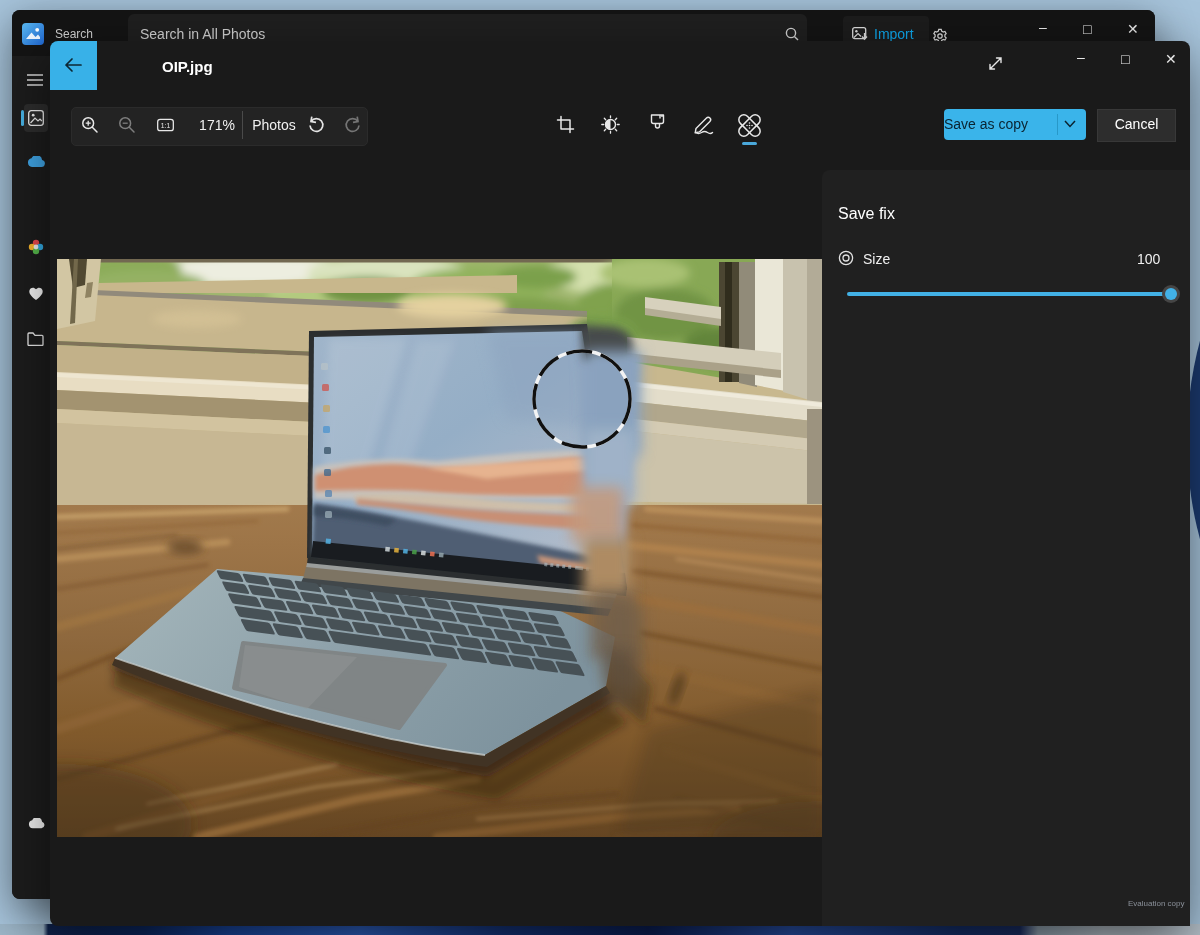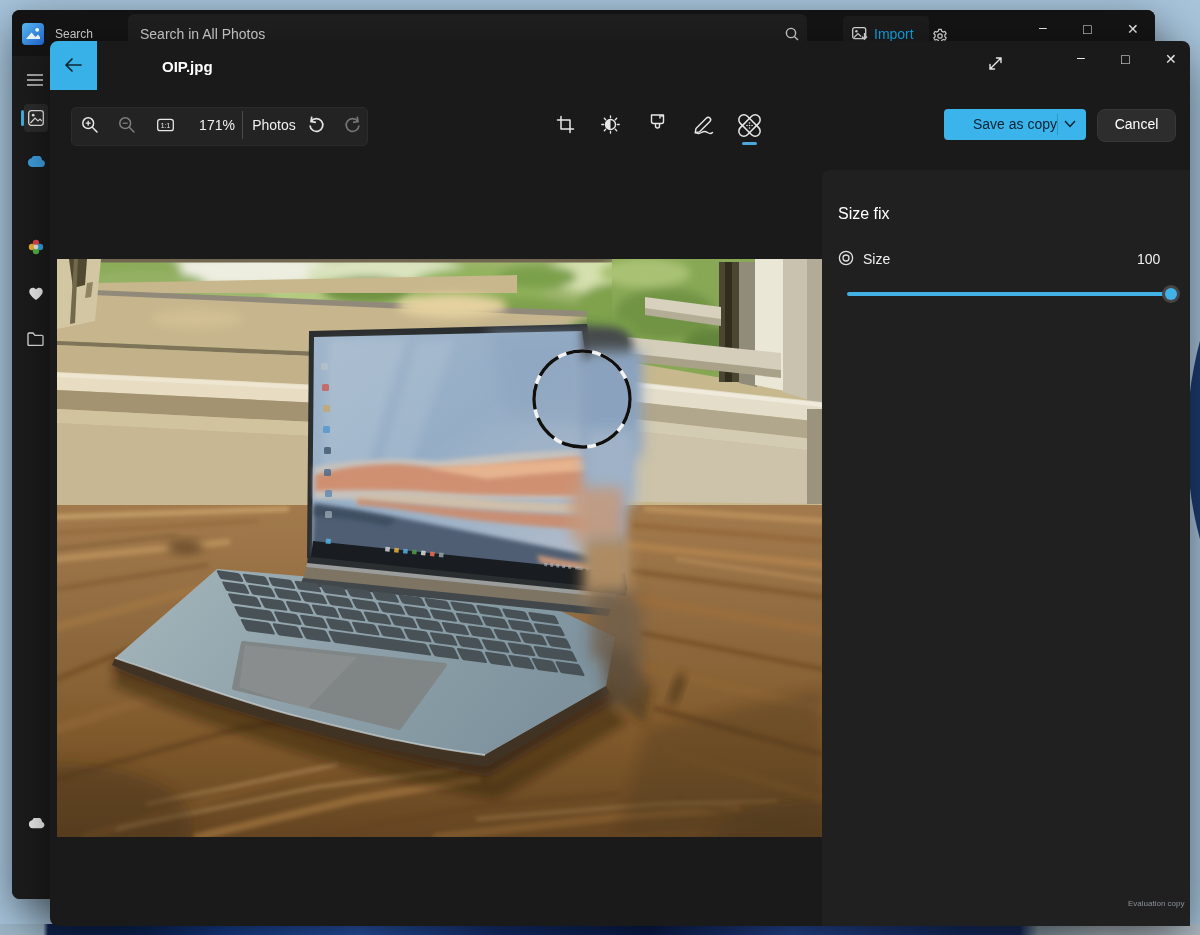--- a/index.html
+++ b/index.html
@@ -15,21 +15,21 @@
   #bgbar{position:absolute;left:0;top:0;width:100%;height:46px;background:#141414;border-radius:8px 8px 0 0;}
   #sidebar{position:absolute;left:0;top:46px;width:36px;height:843px;background:#1c1c1c;border-radius:0 0 0 8px;}
   .wbtn{position:absolute;color:#e8e8e8;font-size:14px;}
   
   #editor{position:absolute;left:50px;top:41px;width:1140px;height:885px;
     background:#1a1a1a;border-radius:8px;box-shadow:0 16px 50px rgba(0,0,0,.5);}
   #backbtn{position:absolute;left:0;top:0;width:47px;height:49px;background:#38b1e8;border-radius:8px 0 0 0;}
   #rpanel{position:absolute;left:772px;top:129px;width:368px;height:756px;background:#202020;border-radius:8px 0 0 0;}
   #zoombar{position:absolute;left:21px;top:66px;width:295px;height:37px;background:#232323;border:1px solid #2b2b2b;border-radius:5px;}
   #savebtn{position:absolute;left:894px;top:68px;width:142px;height:31px;background:#3ab4ea;border-radius:4px;color:#08202e;font-size:14px;}
-  #cancelbtn{position:absolute;left:1047px;top:68px;width:77px;height:31px;background:#2d2d2d;border:1px solid #383838;border-radius:8px;color:#ffffff;font-size:14px;text-align:center;line-height:29px;}
+  #cancelbtn{position:absolute;left:1047px;top:68px;width:77px;height:31px;background:#2d2d2d;border:1px solid #383838;border-radius:0;color:#ffffff;font-size:14px;text-align:center;line-height:29px;}
   #photo{position:absolute;left:7px;top:218px;width:765px;height:578px;}
 </style>
 </head>
 <body>
 <div id="deskcircle"></div>
 <div id="deskbottom"></div>
 
 <div id="bgwin">
   <div id="bgbar"></div>
   <div id="sidebar"></div>
@@ -187,28 +187,28 @@
       <circle cx="11.5" cy="9" r="0.8"></circle>
         <circle cx="9" cy="11.5" r="0.8"></circle>
       <circle cx="14" cy="11.5" r="0.8"></circle>
         <circle cx="11.5" cy="14" r="0.8"></circle>
         <circle cx="11.5" cy="11.5" r="0.8"></circle>
     </g>
   </svg>
   <div class="abs" style="left:692px;top:101px;width:15px;height:3px;background:#4aa8da;border-radius:2px;"></div>
 
   <div id="savebtn"></div>
-  <div class="abs" style="left:894px;top:68px;width:113px;height:31px;color:#0a2330;font-size:14px;text-align:right;line-height:31px;">Save as copy</div>
+  <div class="abs" style="left:894px;top:68px;width:113px;height:31px;color:#0a2330;font-size:14px;text-align:left;line-height:31px;">Save as copy</div>
   <div class="abs" style="left:1007px;top:73px;width:1px;height:21px;background:#2898c8;"></div>
   <svg class="abs" style="left:1014px;top:79px" width="12" height="8" viewBox="0 0 12 8">
     <path d="M1 1 L6 6.5 L11 1" fill="none" stroke="#0a2330" stroke-width="1.5"></path>
   </svg>
   <div id="cancelbtn">Cancel</div>
 
-  <div class="abs" style="left:788px;top:164px;color:#ffffff;font-size:16px;">Size fix</div>
+  <div class="abs" style="left:788px;top:164px;color:#ffffff;font-size:16px;">Save fix</div>
   <svg class="abs" style="left:788px;top:209px" width="16" height="16" viewBox="0 0 16 16">
     <circle cx="8" cy="8" r="6.6" fill="none" stroke="#e2e2e2" stroke-width="1.3"></circle>
     <circle cx="8" cy="8" r="3" fill="none" stroke="#e2e2e2" stroke-width="1.3"></circle>
   </svg>
   <div class="abs" style="left:813px;top:210px;color:#f0f0f0;font-size:14px;">Size</div>
   <div class="abs" style="left:1087px;top:210px;width:40px;text-align:left;color:#f0f0f0;font-size:14px;">100</div>
   <div class="abs" style="left:797px;top:251px;width:330px;height:4px;background:#42b1e6;border-radius:2px;"></div>
   <div class="abs" style="left:1112px;top:244px;width:18px;height:18px;border-radius:50%;background:#454545;"></div>
   <div class="abs" style="left:1115px;top:247px;width:12px;height:12px;border-radius:50%;background:#42b1e6;"></div>
 

